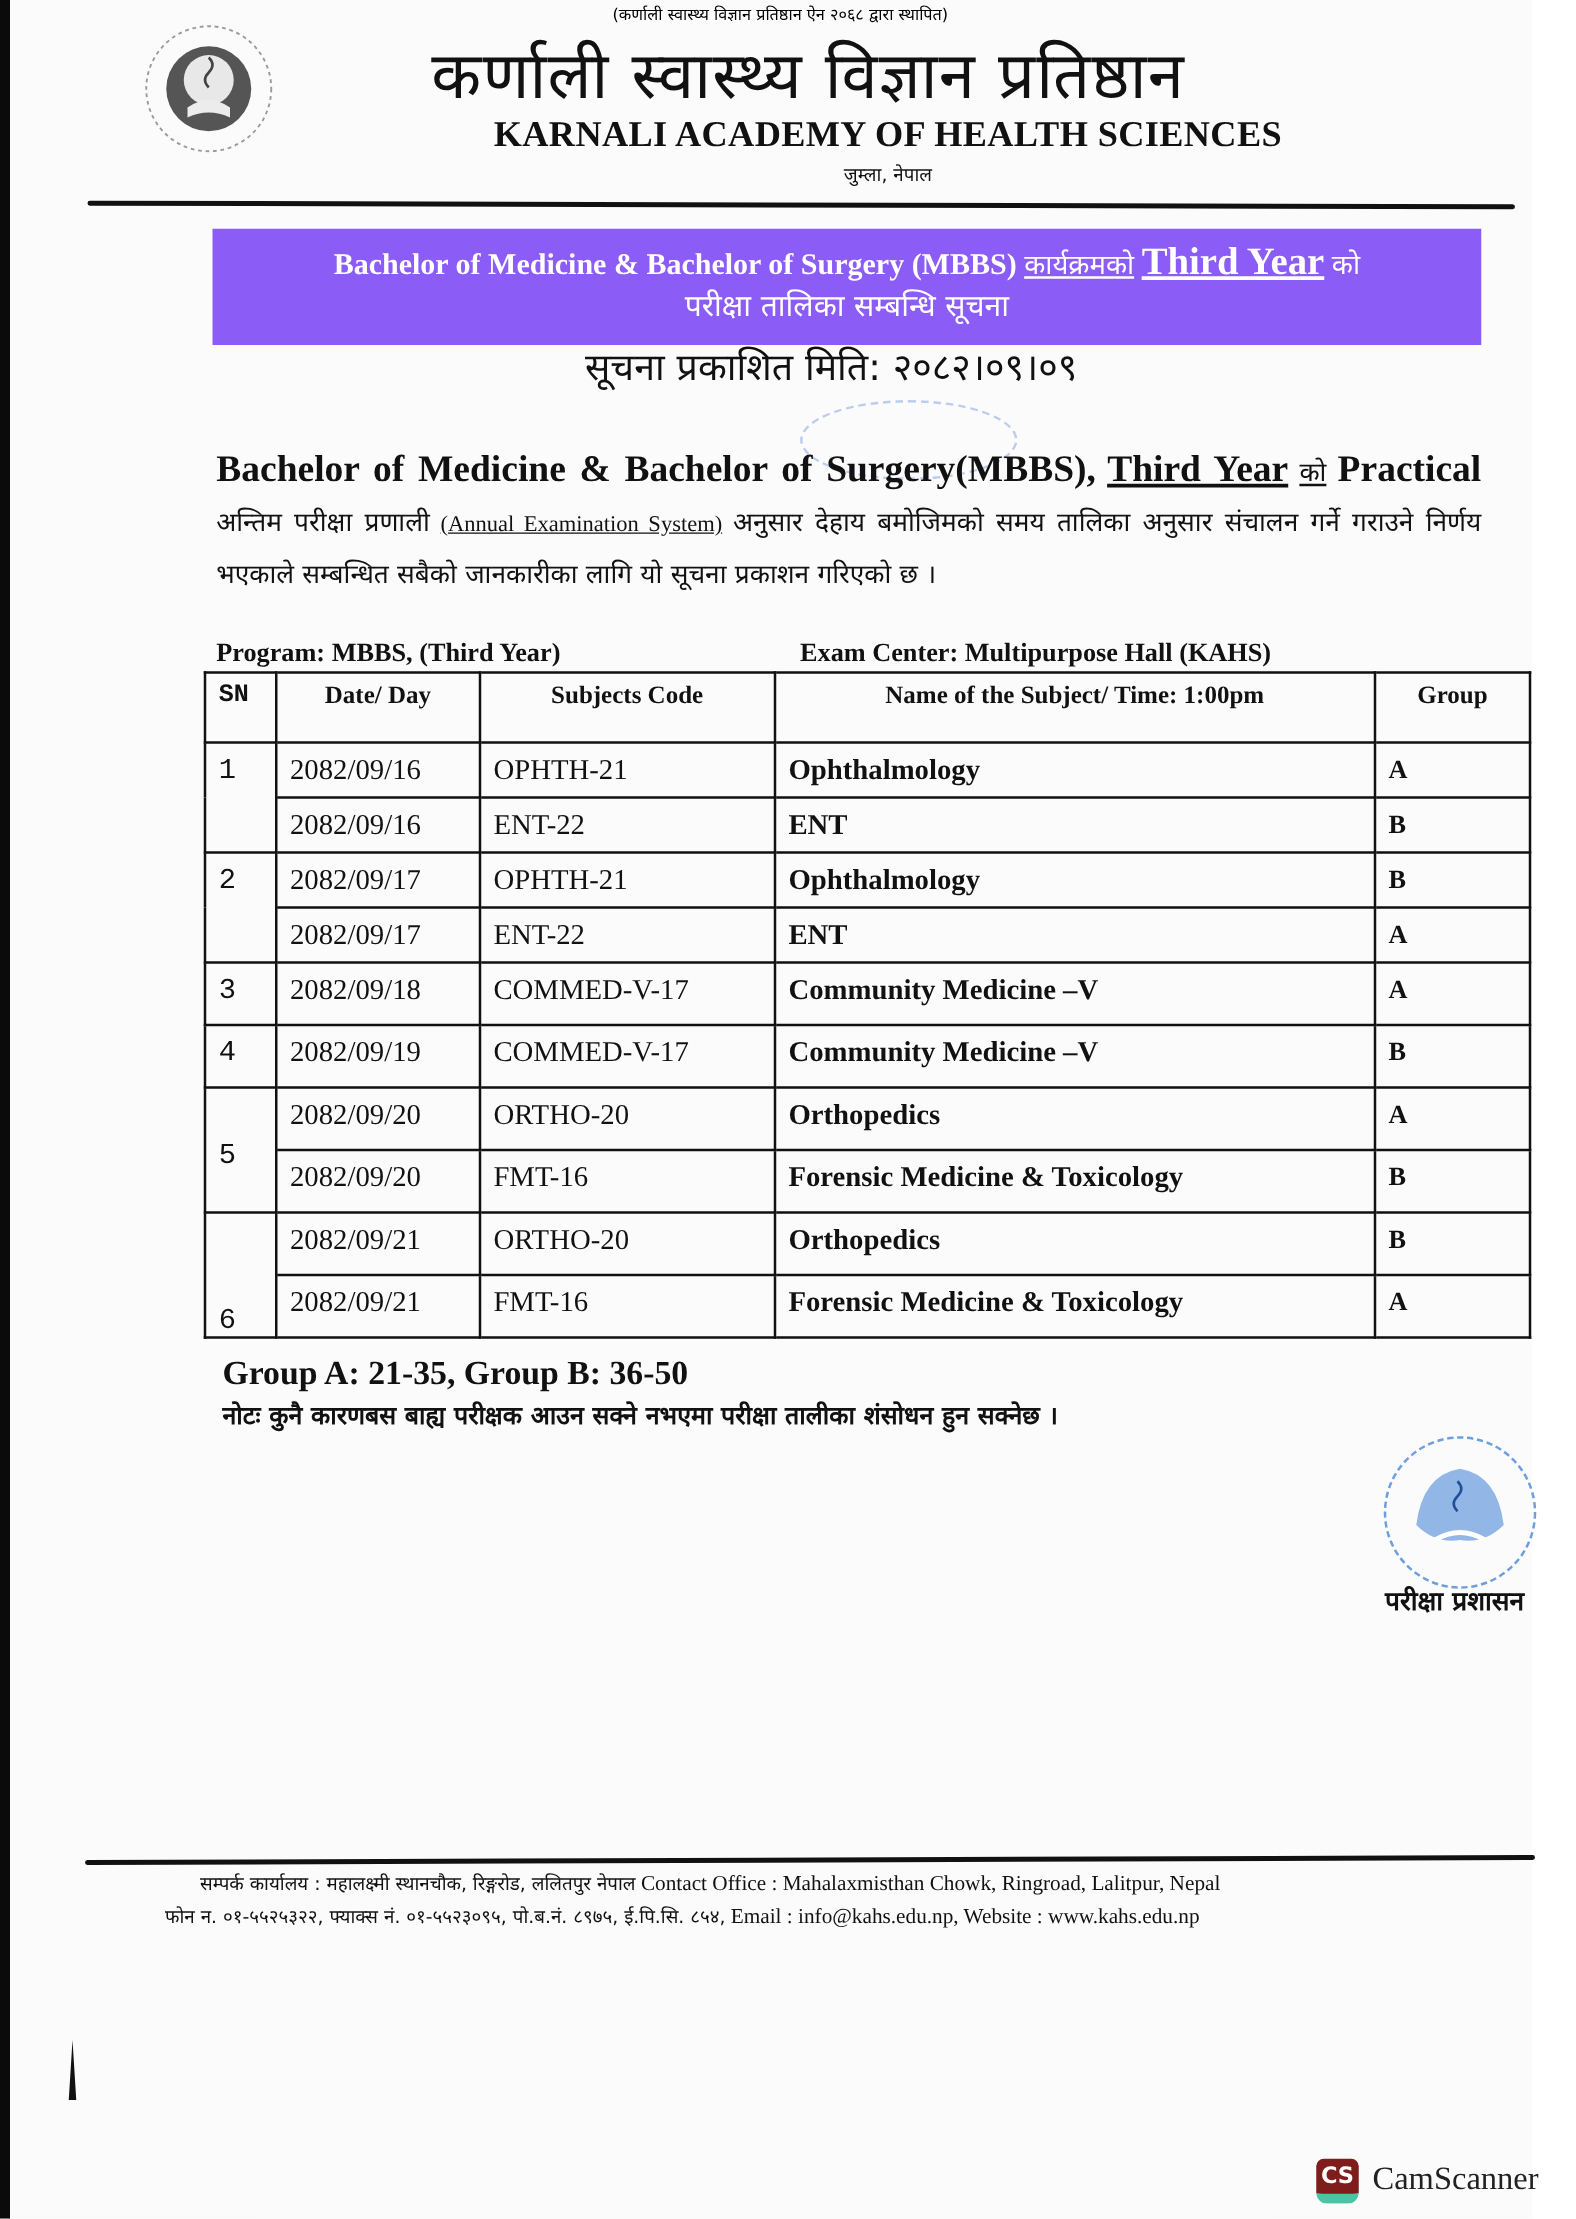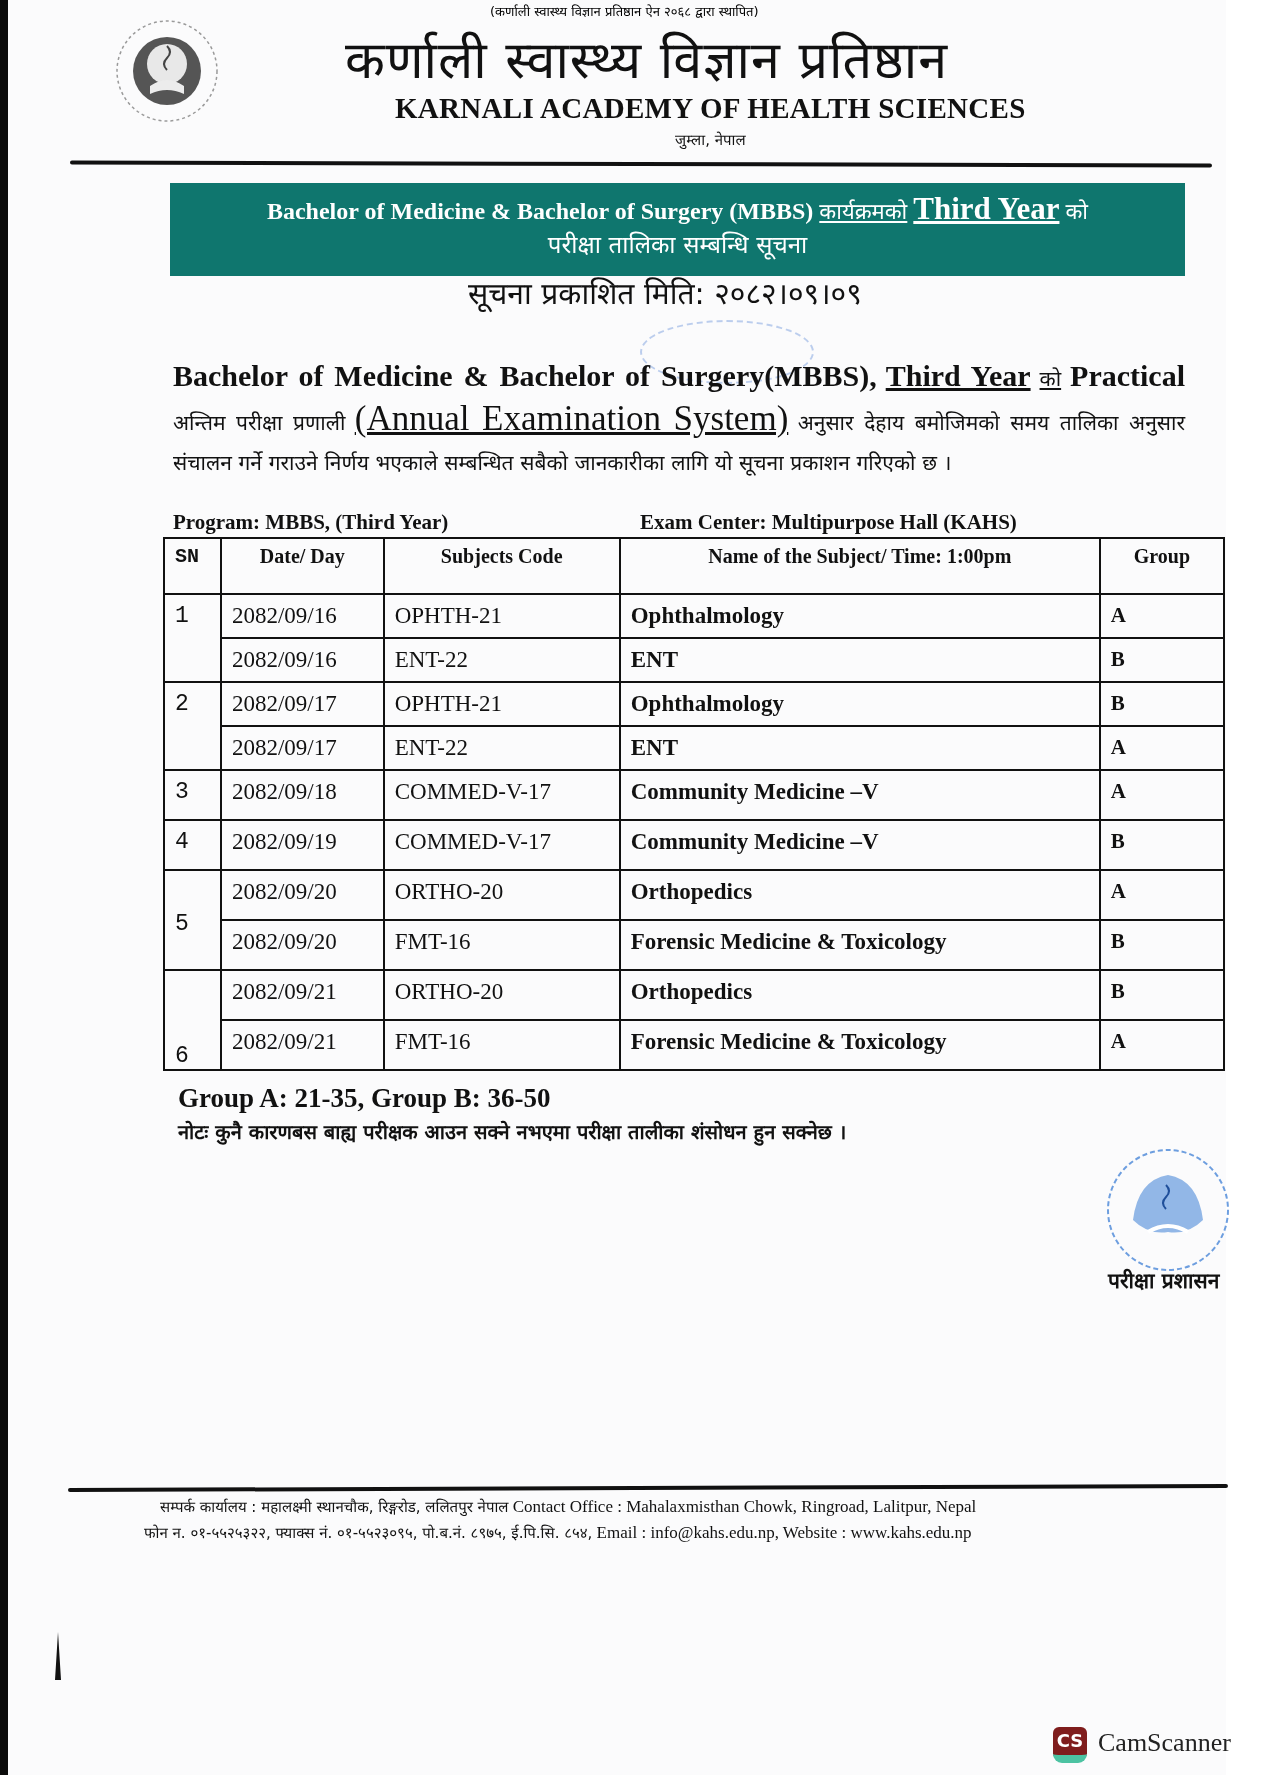--- a/index.html
+++ b/index.html
@@ -21,39 +21,39 @@
   .act-line { left: 490px; top: 2px; font-size: 13px; color: #000000; font-family: "DejaVu Sans", sans-serif; }
   .logo { left: 112px; top: 16px; width: 110px; height: 110px; }
   .title-np { left: 345px; top: 22px; font-size: 52px; font-family: "DejaVu Sans", sans-serif; letter-spacing: 1px; color: #111; }
   .title-en { left: 395px; top: 92px; font-size: 29px; font-weight: bold; letter-spacing: 0.3px; }
   .location { left: 675px; top: 129px; font-size: 15px; font-family: "DejaVu Sans", sans-serif; }
   .rule { background: #111; height: 4px; border-radius: 2px; }
   .rule-top { left: 70px; top: 162px; width: 1142px; transform: rotate(0.15deg); }
 
   
   .banner {
-    left: 170px; top: 183px; width: 1015px; height: 93px; background: #0f766e; color: #fff;
+    left: 170px; top: 183px; width: 1015px; height: 93px; background: #8b5cf6; color: #fff;
     text-align: center; box-sizing: border-box; padding-top: 8px;
   }
   .banner-l1 { font-size: 24px; font-weight: bold; white-space: nowrap; }
   .banner-l1 .np { font-family: "DejaVu Sans", sans-serif; font-size: 22px; font-weight: normal; }
   .banner-l1 .big { font-size: 31px; }
   .u { text-decoration: underline; }
   .banner-l2 { font-size: 24px; font-family: "DejaVu Sans", sans-serif; margin-top: 0; }
   .pub-date { left: 468px; top: 272px; font-size: 30px; font-family: "DejaVu Sans", sans-serif; text-align: center; }
 
   
   .stamp-faint { left: 640px; top: 320px; width: 170px; height: 60px; border-radius: 50%;
     border: 2px dashed rgba(70,120,210,0.35); }
 
   
   .intro { left: 173px; top: 356px; width: 1012px; font-size: 22px; line-height: 40px; text-align: justify; }
   .intro .en-big { font-size: 30px; font-weight: bold; }
   .intro .np { font-family: "DejaVu Sans", sans-serif; font-size: 21px; }
-  .intro .en-mid { font-size: 35px; }
+  .intro .en-mid { font-size: 18px; }
 
   
   .meta-program { left: 173px; top: 510px; font-size: 21px; font-weight: bold; }
   .meta-center { left: 616px; top: 510px; font-size: 21px; font-weight: bold; margin-left: 24px; }
 
   
   .exam-table {
     left: 163px; top: 537px; width: 1062px; border-collapse: collapse;
     font-size: 23px;
   }
@@ -71,21 +71,21 @@
   .sn-mid { vertical-align: middle !important; }
 
   .group-legend { left: 178px; top: 1083px; font-size: 27px; font-weight: bold; }
   .note { left: 178px; top: 1118px; font-size: 20px; font-family: "DejaVu Sans", sans-serif; font-weight: bold; }
 
   .seal { left: 1098px; top: 1140px; width: 140px; height: 140px; }
   .seal-label { left: 1108px; top: 1266px; font-size: 21px; font-family: "DejaVu Sans", sans-serif; font-weight: bold; }
 
   .rule-bottom { left: 68px; top: 1486px; width: 1160px; height: 4px; transform: rotate(-0.2deg); }
   .footer-1 { left: 160px; top: 1496px; font-size: 17px; white-space: nowrap; }
-  .footer-2 { left: 144px; top: 1522px; font-size: 17px; white-space: nowrap; }
+  .footer-2 { left: 132px; top: 1522px; font-size: 17px; white-space: nowrap; }
   .footer-1 .np, .footer-2 .np { font-family: "DejaVu Sans", sans-serif; font-size: 15px; }
 
   .pen-mark { left: 55px; top: 1632px; width: 0; height: 0;
     border-left: 3px solid transparent; border-right: 3px solid transparent; border-bottom: 48px solid #111; }
 
   .cs-badge { left: 1053px; top: 1727px; width: 34px; height: 36px; background: #7f1d1d; border-radius: 6px 6px 9px 9px;
     color: #fff; font-family: "DejaVu Sans", sans-serif; font-weight: bold; font-size: 18px; text-align: center; line-height: 28px;
     border-bottom: 8px solid #4cc3a2; box-sizing: border-box; }
   .cs-label { left: 1098px; top: 1728px; font-size: 26px; color: #222; }
 </style>

